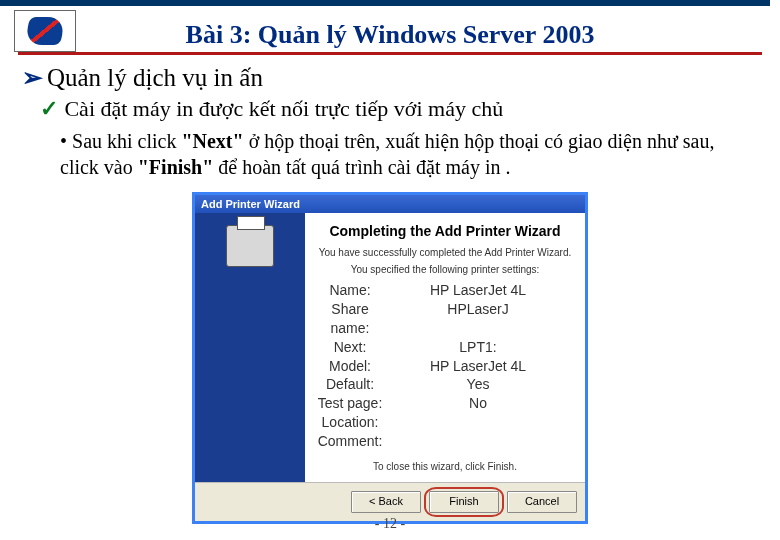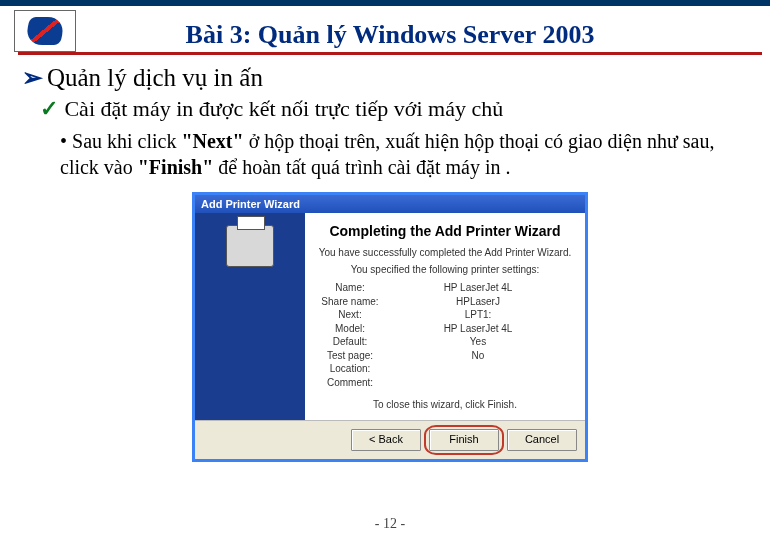--- a/index.html
+++ b/index.html
@@ -129,21 +129,21 @@
     font-weight: bold;
     margin-bottom: 8px;
   }
   .dlg-p {
     font-size: 10px;
     margin-bottom: 6px;
     color: #333;
   }
   .kv-row {
     display: flex;
-    font-size: 10px;
+    font-size: 14px;
     line-height: 1.35;
   }
   .kv-row .k { width: 66px; color: #333; }
   .kv-row .v { flex: 1; color: #333; }
   .dlg-close {
     font-size: 10px;
     margin-top: 10px;
     color: #333;
   }
   .dlg-buttons {

